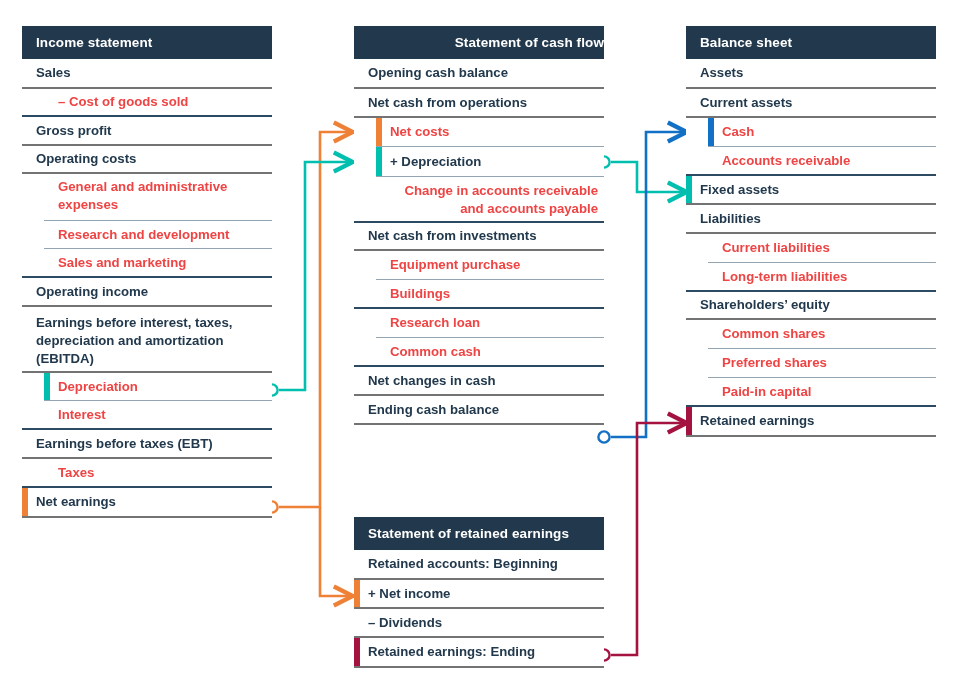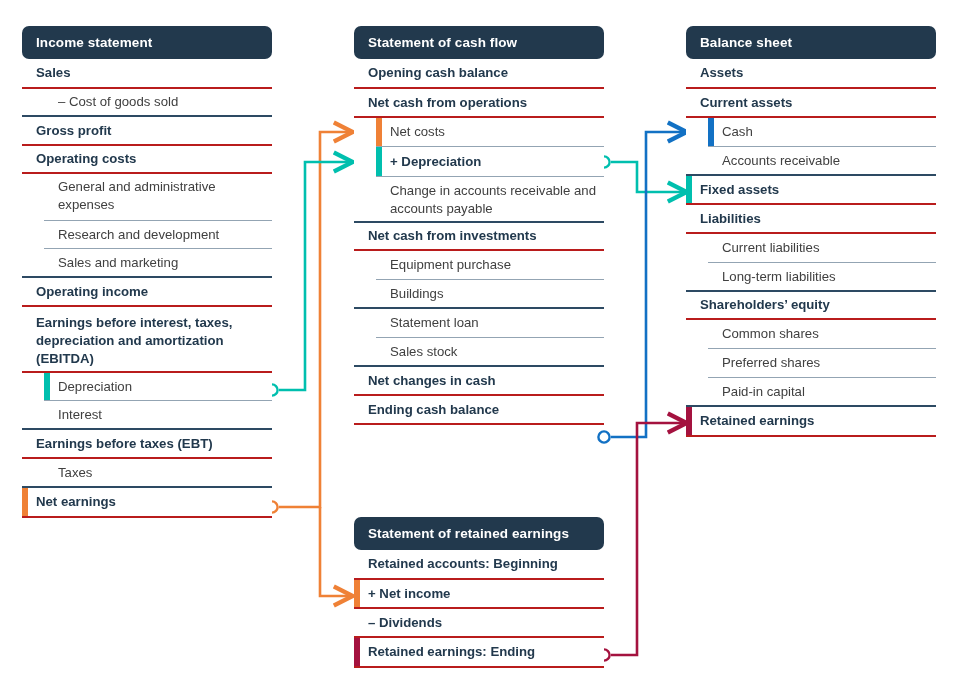--- a/index.html
+++ b/index.html
@@ -14,42 +14,41 @@
   #wires{position:absolute;left:0;top:0;width:960px;height:698px;z-index:1;}
 
   
   .panel{position:absolute;z-index:2;}
   .panel-head{
     background:#22394d;color:#ffffff;
     font-size:13.5px;font-weight:bold;
     padding:9px 0 9px 14px;
     letter-spacing:.1px;
     line-height:15px;
-    border-radius:7px;
   }
   .rows{background:#ffffff;}
 
   .row{
     position:relative;
     box-sizing:border-box;
     display:flex;align-items:center;
     min-height:28px;
     padding:4px 0 4px 14px;
     font-size:13.2px;
     line-height:18px;
   }
   
   .row.lvl0{
     font-weight:bold;color:#22394d;
-    border-bottom:2px solid #b91c1c;
+    border-bottom:2px solid #737373;
     padding-left:14px;
   }
   
   .row.lvl1{
-    font-weight:normal;color:#404040;
+    font-weight:bold;color:#ef4444;
     padding-left:36px;
     border-bottom:1px solid #93a4b3;
     margin-left:22px;
     padding-left:14px;
   }
   .row.lvl1.thick{border-bottom:2px solid #2d4a63;margin-left:0;padding-left:36px;}
 
   
   .accent{
     position:absolute;left:0;top:0;bottom:0;width:6px;
@@ -152,21 +151,21 @@
       <div class="row lvl1 thick" style="height:29px">
         <span class="label">Taxes</span>
       </div>
       <div class="row lvl0" style="height:30px">
         <span class="accent" style="background:#ef8136"></span>
         <span class="label">Net earnings</span>
       </div>
     </div>
   </div>
 
-  <div class="panel" id="p-cash" style="left:354px;top:26px;width:250px;">
+  <div class="panel" id="p-cash" style="left:354px;top:26px;width:250px;text-align:right;">
     <div class="panel-head">Statement of cash flow</div>
     <div class="rows">
       <div class="row lvl0" style="height:30px">
         <span class="label">Opening cash balance</span>
       </div>
       <div class="row lvl0" style="height:29px">
         <span class="label">Net cash from operations</span>
       </div>
       <div class="row lvl1" style="height:29px">
         <span class="accent" style="background:#ef8136"></span>
@@ -182,24 +181,24 @@
       <div class="row lvl0" style="height:23px">
         <span class="label">Net cash from investments</span>
       </div>
       <div class="row lvl1" style="height:29px">
         <span class="label">Equipment purchase</span>
       </div>
       <div class="row lvl1 thick" style="height:29px">
         <span class="label">Buildings</span>
       </div>
       <div class="row lvl1" style="height:29px">
-        <span class="label">Statement loan</span>
-      </div>
-      <div class="row lvl1 thick" style="height:29px">
-        <span class="label">Sales stock</span>
+        <span class="label">Research loan</span>
+      </div>
+      <div class="row lvl1 thick" style="height:29px">
+        <span class="label">Common cash</span>
       </div>
       <div class="row lvl0" style="height:29px">
         <span class="label">Net changes in cash</span>
       </div>
       <div class="row lvl0" style="height:29px">
         <span class="label">Ending cash balance</span>
       </div>
     </div>
   </div>
 

